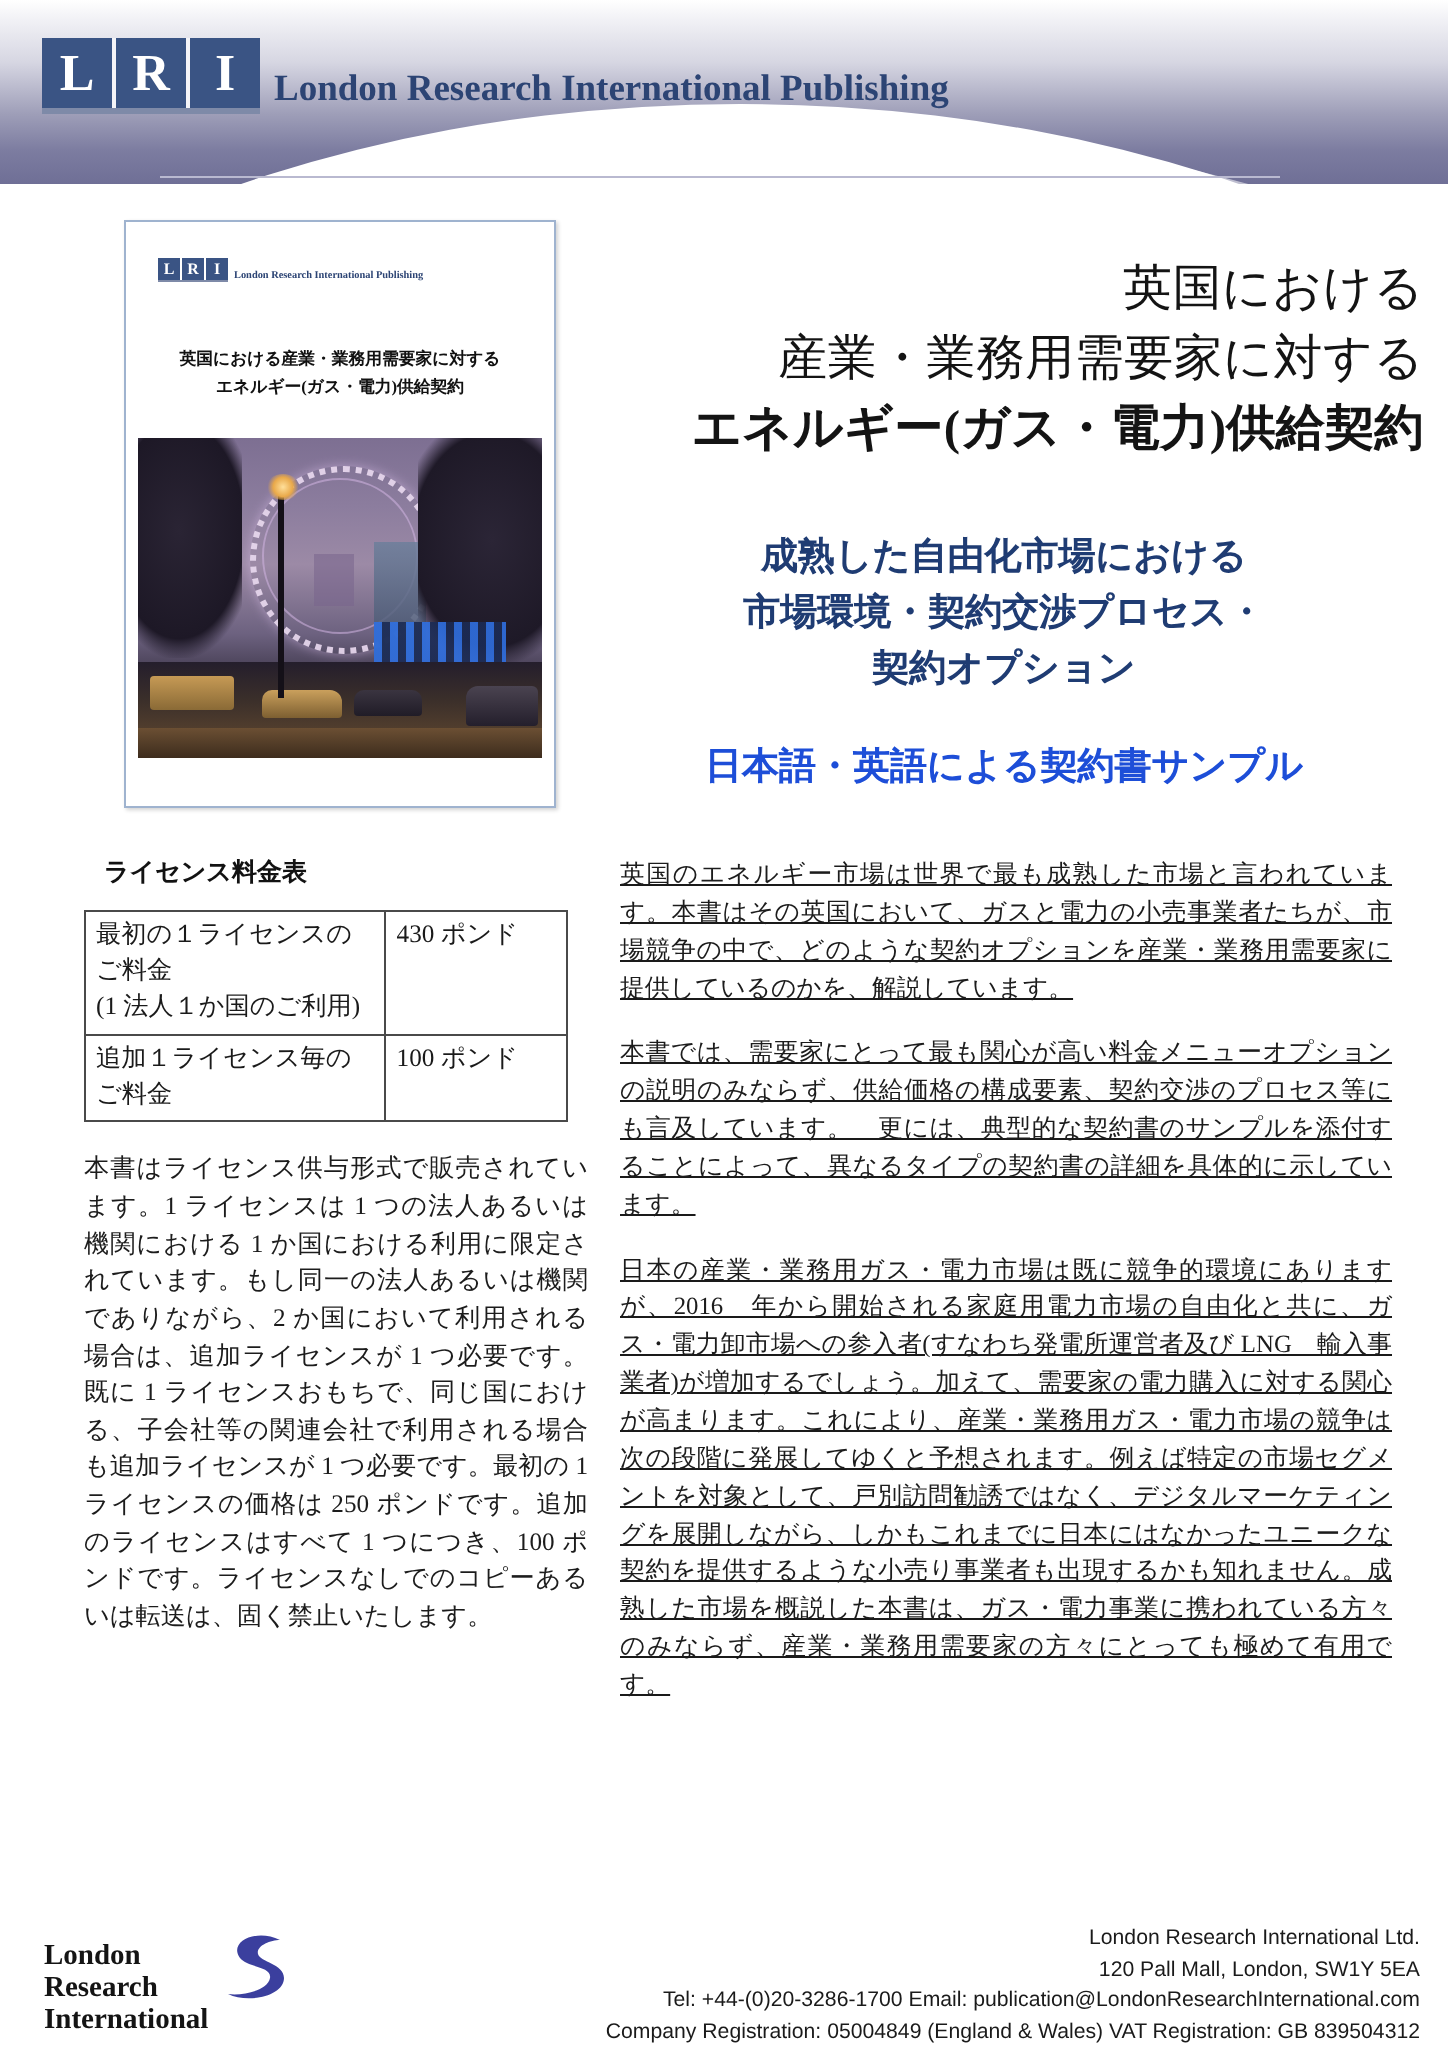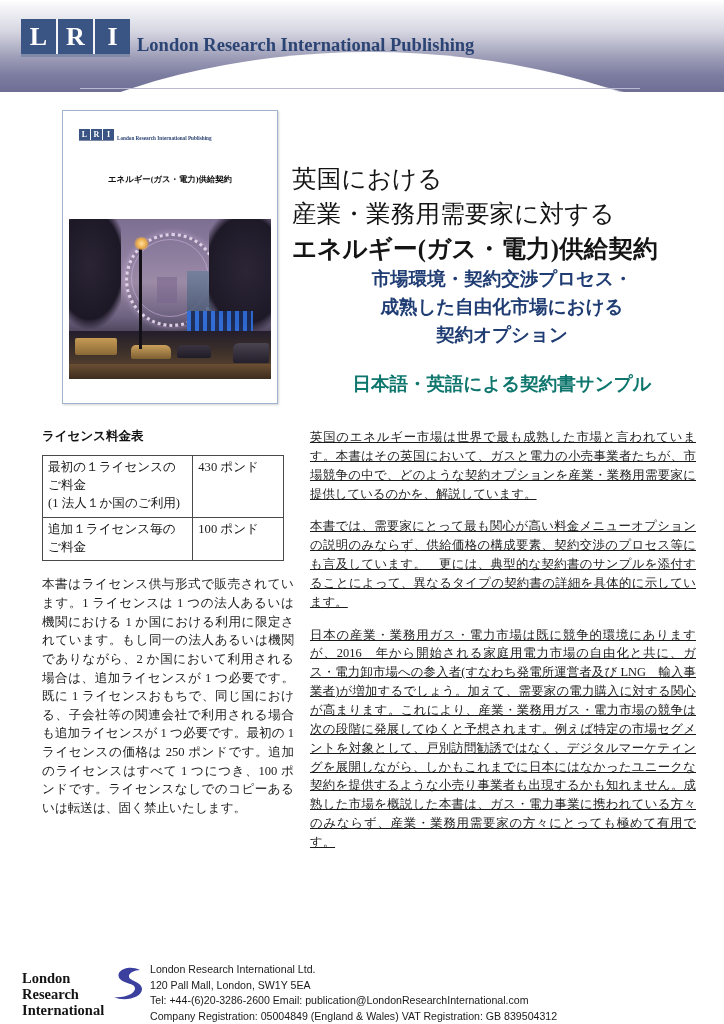--- a/index.html
+++ b/index.html
@@ -247,22 +247,21 @@
     width: 202px; height: 15px;
     background: linear-gradient(to bottom, #6b4f33, #3d2c1d);
   }
 
   
   .title-block {
     position: absolute;
     left: 292px;
     top: 128px;
     width: 420px;
-    text-align: left;
-    margin-top: 34px;
+    text-align: right;
   }
   .doc-title {
     font-family: "Liberation Serif", "DejaVu Serif", serif;
     font-size: 24.5px;
     line-height: 1.42;
     color: #141414;
     margin: 0;
     font-weight: normal;
     letter-spacing: 0.2px;
   }
@@ -281,21 +280,21 @@
     line-height: 1.52;
     color: #1f3c73;
     font-weight: bold;
     margin: 0;
   }
   .subtitle2 {
     margin-top: 22px;
     font-family: "Liberation Serif", "DejaVu Serif", serif;
     font-size: 18.5px;
     line-height: 1.5;
-    color: #0f766e;
+    color: #1d4ed8;
     font-weight: bold;
   }
 
   
   .col-left {
     position: absolute;
     left: 42px;
     top: 428px;
     width: 252px;
   }
@@ -304,21 +303,21 @@
     left: 310px;
     top: 428px;
     width: 386px;
     text-decoration: underline;
   }
   .section-heading {
     font-family: "Liberation Sans", "DejaVu Sans", sans-serif;
     font-weight: bold;
     font-size: 12.5px;
     color: #121212;
-    margin: 0 0 10px 0;
+    margin: 0 0 10px 10px;
   }
   table.fee-table {
     border-collapse: collapse;
     width: 242px;
     margin-bottom: 14px;
   }
   table.fee-table td {
     border: 1px solid #4a4a4a;
     padding: 3px 5px 4px 5px;
     font-family: "Liberation Serif", "DejaVu Serif", serif;
@@ -374,21 +373,21 @@
     left: 86px;
     top: 0px;
     width: 40px;
     height: 40px;
   }
   .footer-contact {
     position: absolute;
     left: 150px;
     top: 6px;
     width: 560px;
-    text-align: left;
+    text-align: right;
     font-family: "Liberation Sans", "DejaVu Sans", sans-serif;
     font-size: 10.6px;
     line-height: 1.48;
     color: #1a1a1a;
   }
 </style>
 </head>
 <body>
 
 <div class="header-band">
@@ -409,20 +408,21 @@
 <div class="book-cover">
   <div class="bc-logo">
     <div class="bc-blocks">
       <div class="bc-cell">L</div>
       <div class="bc-cell">R</div>
       <div class="bc-cell">I</div>
     </div>
     <div class="bc-word">London Research International Publishing</div>
   </div>
   <div class="bc-title">
+    <div>英国における産業・業務用需要家に対する</div>
     <div>エネルギー(ガス・電力)供給契約</div>
   </div>
   <div class="bc-photo">
     <div class="sky"></div>
     <div class="eye-wheel"></div>
     <div class="eye-wheel-inner"></div>
     <div class="building"></div>
     <div class="eye-hub"></div>
     <div class="tree-left"></div>
     <div class="tree-right"></div>
@@ -441,22 +441,22 @@
 <div class="title-block">
   <div class="doc-title">
     <div>英国における</div>
     <div>産業・業務用需要家に対する</div>
     <div class="bold-line">エネルギー(ガス・電力)供給契約</div>
   </div>
 </div>
 
 <div class="subtitle-block">
   <div class="subtitle">
+    <div>成熟した自由化市場における</div>
     <div>市場環境・契約交渉プロセス・</div>
-    <div>成熟した自由化市場における</div>
     <div>契約オプション</div>
   </div>
   <div class="subtitle2">日本語・英語による契約書サンプル</div>
 </div>
 
 <div class="col-left">
   <div class="section-heading">ライセンス料金表</div>
 
   <table class="fee-table">
     <tbody>
@@ -489,16 +489,16 @@
     </div>
     <div class="fl-swoosh">
       <svg width="40" height="40" viewBox="0 0 40 40" xmlns="http://www.w3.org/2000/svg">
         <path d="M32 6 C20 0, 6 7, 12 15 C16 20, 28 19, 27 25 C26 31, 14 34, 6 33 C16 38, 34 34, 34 25 C34 18, 22 17, 21 13 C20 9, 27 6, 32 6 Z" fill="#3b3f9e"></path>
       </svg>
     </div>
   </div>
   <div class="footer-contact">
     <div>London Research International Ltd.</div>
     <div>120 Pall Mall, London, SW1Y 5EA</div>
-    <div>Tel: +44-(6)20-3286-2600 Email: publication@LondonResearchInternational.com</div>
+    <div>Tel: +44-(0)20-3286-1700 Email: publication@LondonResearchInternational.com</div>
     <div>Company Registration: 05004849 (England &amp; Wales) VAT Registration: GB 839504312</div>
   </div>
 </div>
 
 </body></html>

